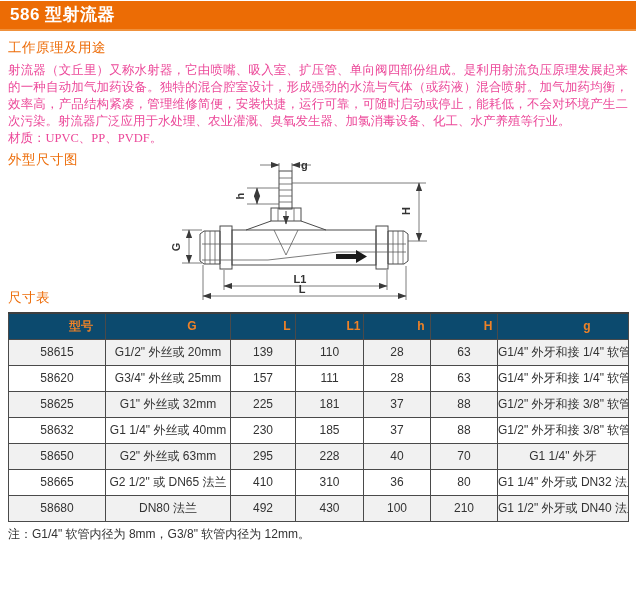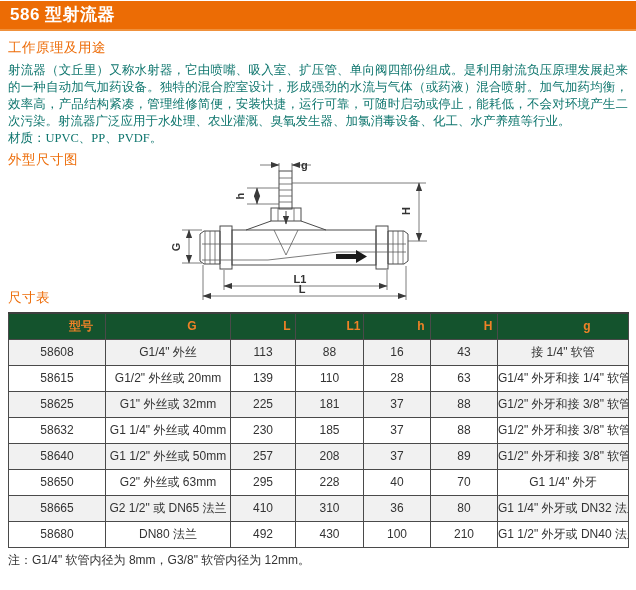--- a/index.html
+++ b/index.html
@@ -33,21 +33,21 @@
     font-weight: normal;
     margin: 8px 0 0 8px;
     letter-spacing: 0.5px;
   }
 
   .body-text {
     font-size: 12.5px;
     line-height: 17px;
     margin: 5px 8px 0 8px;
     text-align: justify;
-    color: #0f766e;
+    color: #ec4899;
   }
   .material { margin-top: 0; font-family: Liberation Serif, serif; }
 
   .sec-drawing { margin-top: 4px; }
 
   .diagram-wrap { height: 130px; margin-top: 2px; }
   .diagram-wrap svg { margin-left: 150px; margin-top: -12px; display: block; }
 
   .sec-table { margin-top: 0; }
 
@@ -63,21 +63,21 @@
     text-align: center;
     vertical-align: middle;
     font-size: 12px;
     height: 26px;
     overflow: hidden;
     white-space: nowrap;
   }
   table.dims thead th {
     color: #ef8227;
     font-weight: bold;
-    background: #14532d;
+    background: #0c4a6e;
     padding-left: 48px;
   }
   table.dims tbody td { color: #333; }
   table.dims tbody tr:nth-child(odd) { background: #f1f1f1; }
   table.dims tbody tr:nth-child(even) { background: #ffffff; }
 
   .note {
     font-size: 12px;
     color: #333;
     margin: 4px 0 0 8px;
@@ -216,65 +216,56 @@
         <th>G</th>
         <th>L</th>
         <th>L1</th>
         <th>h</th>
         <th>H</th>
         <th>g</th>
       </tr>
     </thead>
     <tbody>
         <tr>
-          <td>58608</td>
-          <td>G1/4" 外丝</td>
-          <td>113</td>
-          <td>88</td>
-          <td>16</td>
-          <td>43</td>
-          <td>接 1/4" 软管</td>
-        </tr>
-        <tr>
           <td>58615</td>
           <td>G1/2" 外丝或 20mm</td>
           <td>139</td>
           <td>110</td>
           <td>28</td>
           <td>63</td>
           <td>G1/4" 外牙和接 1/4" 软管</td>
         </tr>
         <tr>
+          <td>58620</td>
+          <td>G3/4" 外丝或 25mm</td>
+          <td>157</td>
+          <td>111</td>
+          <td>28</td>
+          <td>63</td>
+          <td>G1/4" 外牙和接 1/4" 软管</td>
+        </tr>
+        <tr>
           <td>58625</td>
           <td>G1" 外丝或 32mm</td>
           <td>225</td>
           <td>181</td>
           <td>37</td>
           <td>88</td>
           <td>G1/2" 外牙和接 3/8" 软管</td>
         </tr>
         <tr>
           <td>58632</td>
           <td>G1 1/4" 外丝或 40mm</td>
           <td>230</td>
           <td>185</td>
           <td>37</td>
           <td>88</td>
           <td>G1/2" 外牙和接 3/8" 软管</td>
         </tr>
         <tr>
-          <td>58640</td>
-          <td>G1 1/2" 外丝或 50mm</td>
-          <td>257</td>
-          <td>208</td>
-          <td>37</td>
-          <td>89</td>
-          <td>G1/2" 外牙和接 3/8" 软管</td>
-        </tr>
-        <tr>
           <td>58650</td>
           <td>G2" 外丝或 63mm</td>
           <td>295</td>
           <td>228</td>
           <td>40</td>
           <td>70</td>
           <td>G1 1/4" 外牙</td>
         </tr>
         <tr>
           <td>58665</td>

